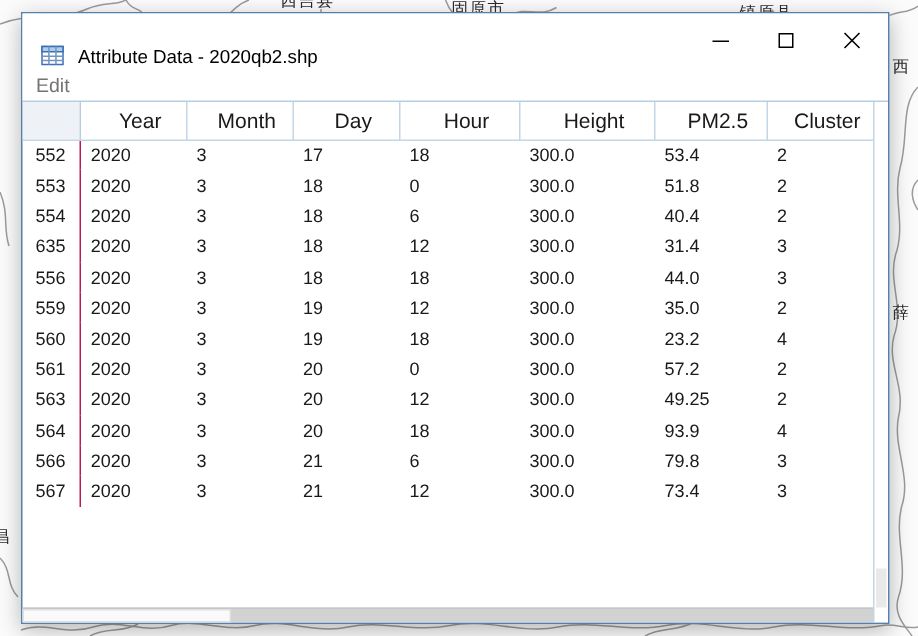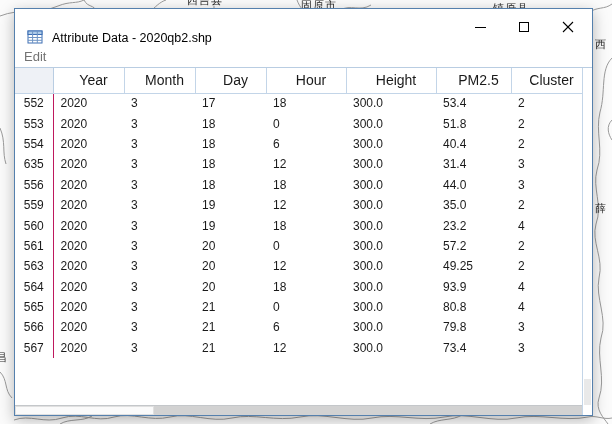--- a/index.html
+++ b/index.html
@@ -314,30 +314,20 @@
             <td class="rownum">564</td>
             <td>2020</td>
             <td>3</td>
             <td>20</td>
             <td>18</td>
             <td>300.0</td>
             <td>93.9</td>
             <td>4</td>
           </tr>
           <tr>
-            <td class="rownum">565</td>
-            <td>2020</td>
-            <td>3</td>
-            <td>21</td>
-            <td>0</td>
-            <td>300.0</td>
-            <td>80.8</td>
-            <td>4</td>
-          </tr>
-          <tr>
             <td class="rownum">566</td>
             <td>2020</td>
             <td>3</td>
             <td>21</td>
             <td>6</td>
             <td>300.0</td>
             <td>79.8</td>
             <td>3</td>
           </tr>
           <tr>

